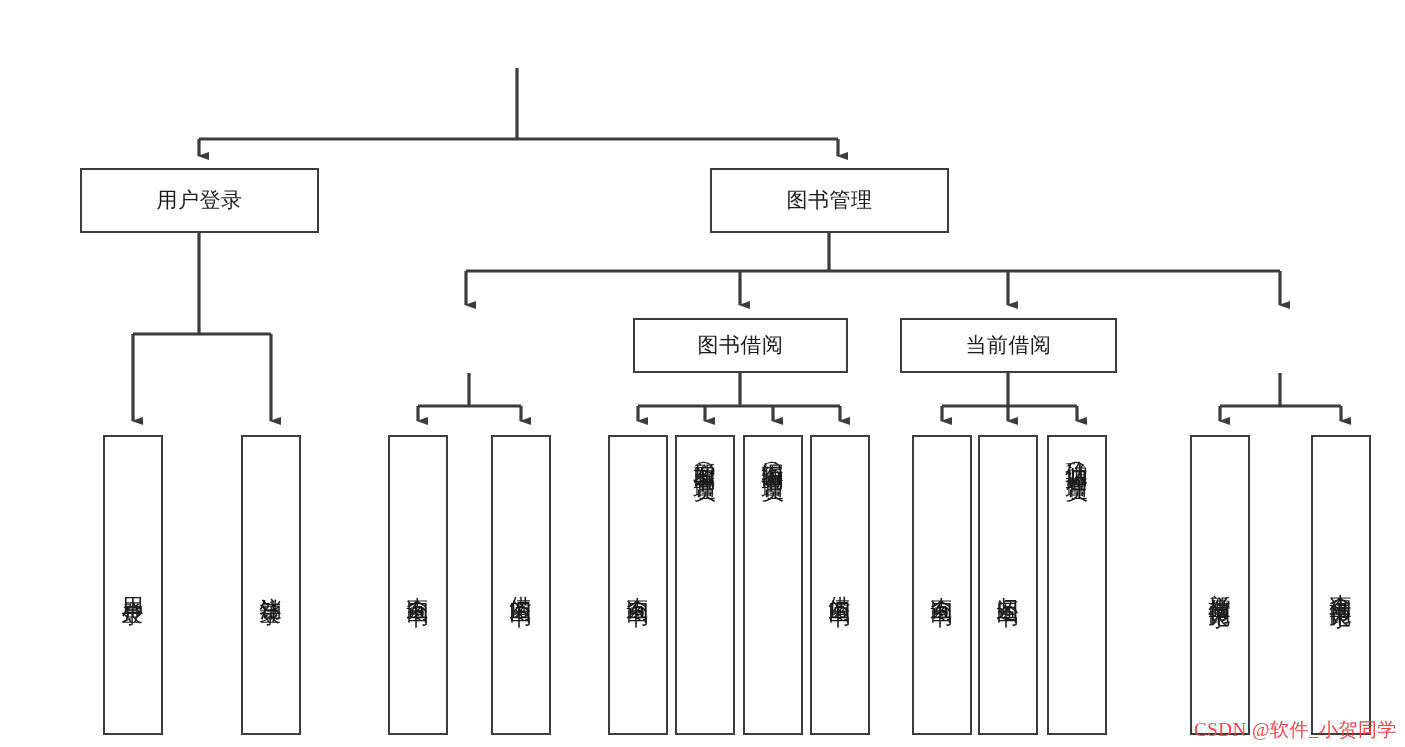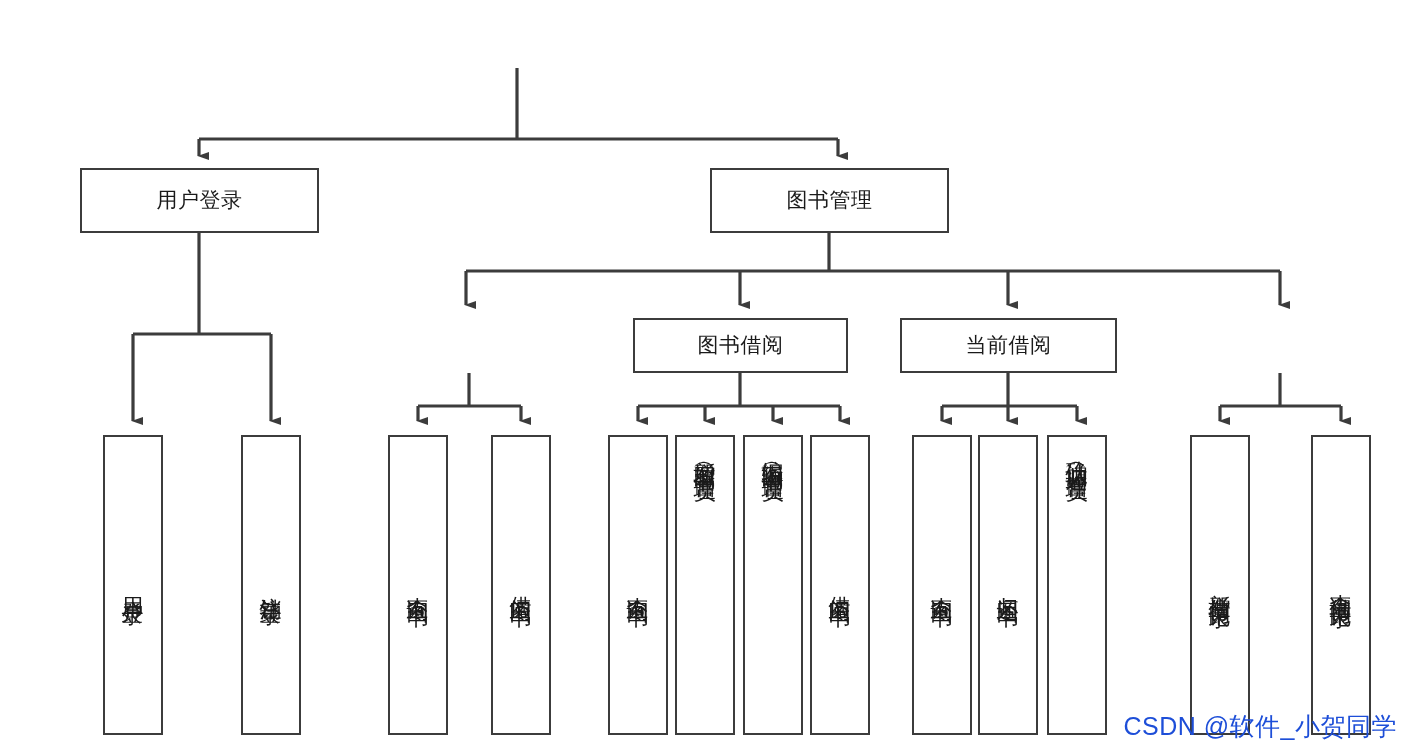--- a/index.html
+++ b/index.html
@@ -60,24 +60,25 @@
   }
   .node.vertical.centered {
     align-items: center;
     padding-top: 0;
   }
   #root-node .label { font-size: 22px; }
   .watermark {
     position: absolute;
     right: 8px;
     bottom: 4px;
-    font-size: 25px;
-    color: #1d4ed8;
+    font-size: 19px;
+    color: #ef4444;
     white-space: nowrap;
     letter-spacing: 0.5px;
+    font-family: Liberation Serif, serif;
   }
 </style>
 </head>
 <body>
 
 <div id="canvas">
 
   <svg class="wires" viewBox="0 0 1405 747" xmlns="http://www.w3.org/2000/svg">
     <defs>
       <marker id="arrow" markerWidth="10" markerHeight="12" refX="4.2" refY="10" orient="auto" markerUnits="userSpaceOnUse">

